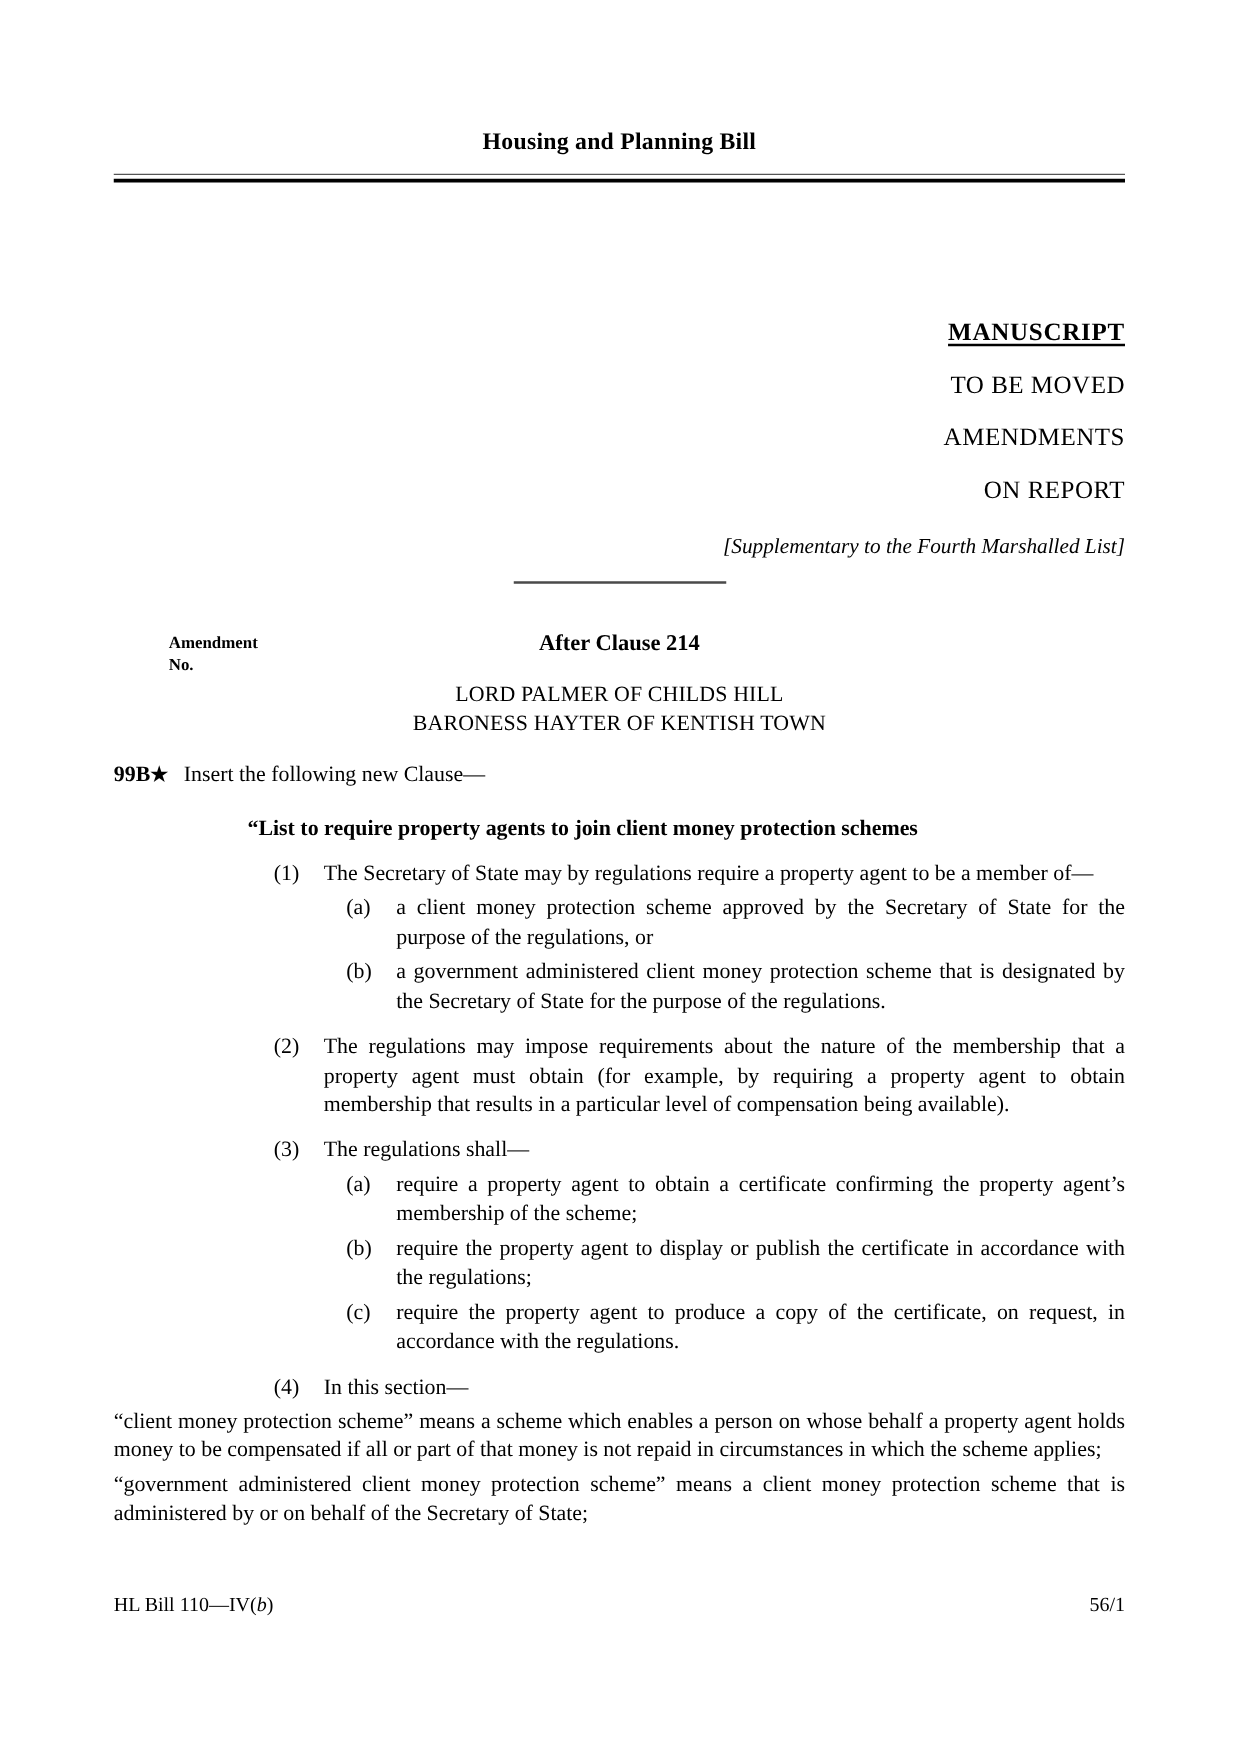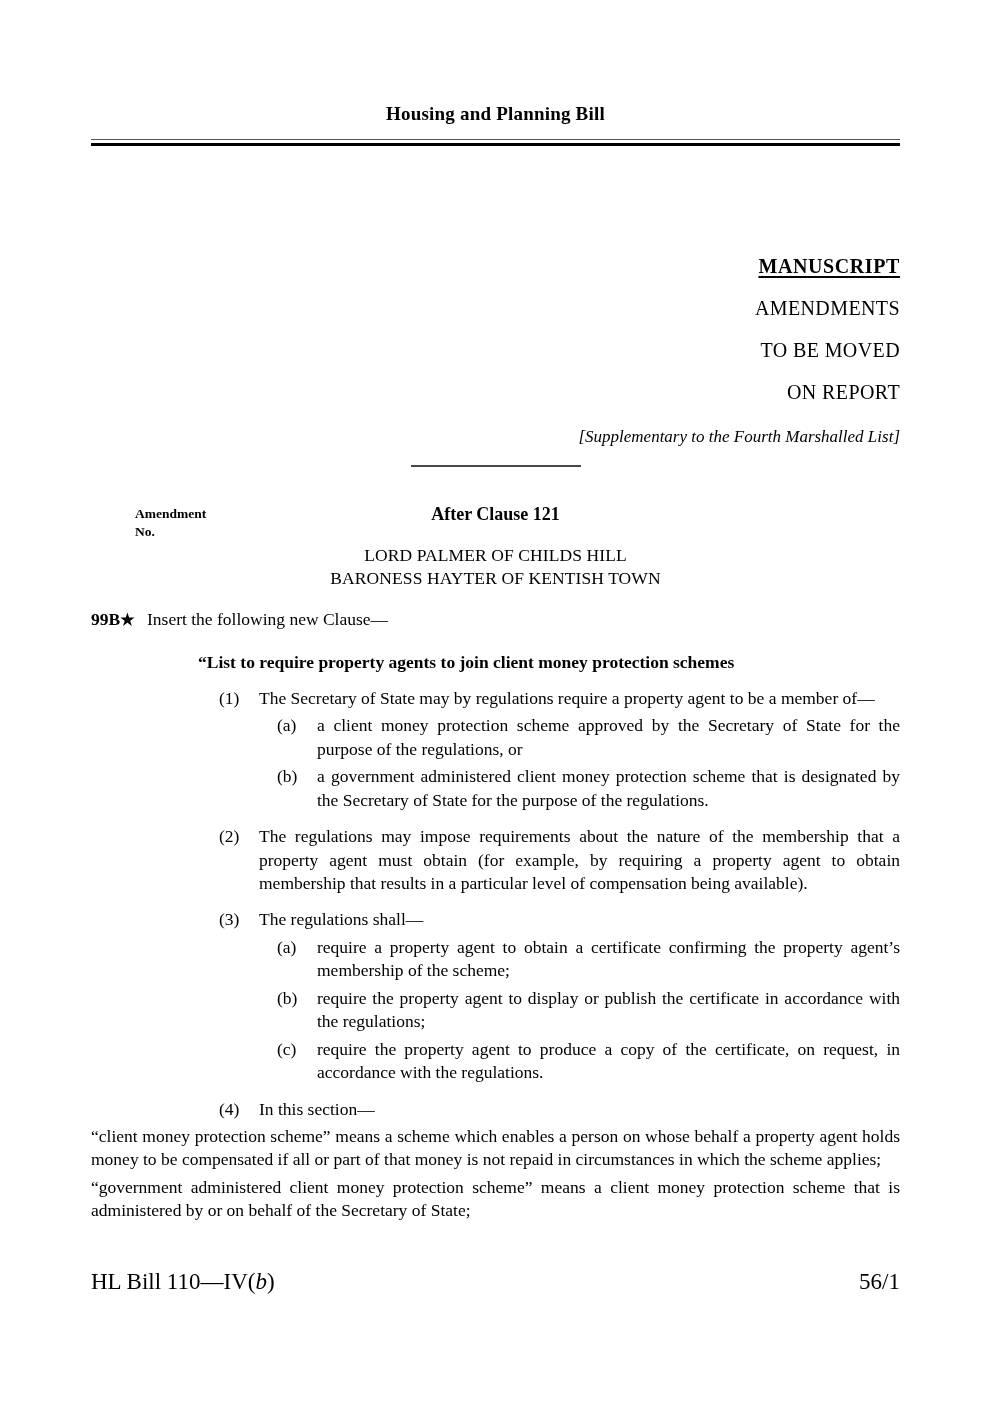--- a/index.html
+++ b/index.html
@@ -192,21 +192,21 @@
   .tail-flush {
     text-align: left;
   }
 
   
   .footer {
     position: absolute;
     left: 91px;
     right: 91px;
     bottom: 108px;
-    font-size: 23px;
+    font-size: 16px;
     line-height: 1.0;
     display: flex;
     justify-content: space-between;
     align-items: baseline;
   }
   .footer-left i {
     font-style: italic;
   }
 </style>
 </head>
@@ -217,33 +217,33 @@
   <h1 class="bill-title">Housing and Planning Bill</h1>
 
   <div class="title-rules">
     <div class="rule-thin"></div>
     <div class="rule-gap"></div>
     <div class="rule-thick"></div>
   </div>
 
   <div class="headblock">
     <div class="manuscript">MANUSCRIPT</div>
+    <div class="head-line">TO BE MOVED</div>
     <div class="head-line">AMENDMENTS</div>
-    <div class="head-line">TO BE MOVED</div>
     <div class="head-line">ON REPORT</div>
     <div class="supp-note">[Supplementary to the Fourth Marshalled List]</div>
     <div class="short-rule"></div>
   </div>
 
   <div class="amend-section">
     <div class="amend-no-label">
       <div>Amendment</div>
       <div>No.</div>
     </div>
-    <div class="clause-ref">After Clause 121</div>
+    <div class="clause-ref">After Clause 214</div>
     <div class="sponsors">
       <div>LORD PALMER OF CHILDS HILL</div>
       <div>BARONESS HAYTER OF KENTISH TOWN</div>
     </div>
   </div>
 
   <div class="amend-row">
     <div class="amend-number"><span>99B</span><span class="star">★</span></div>
     <div class="amend-instruction">Insert the following new Clause—</div>
   </div>

